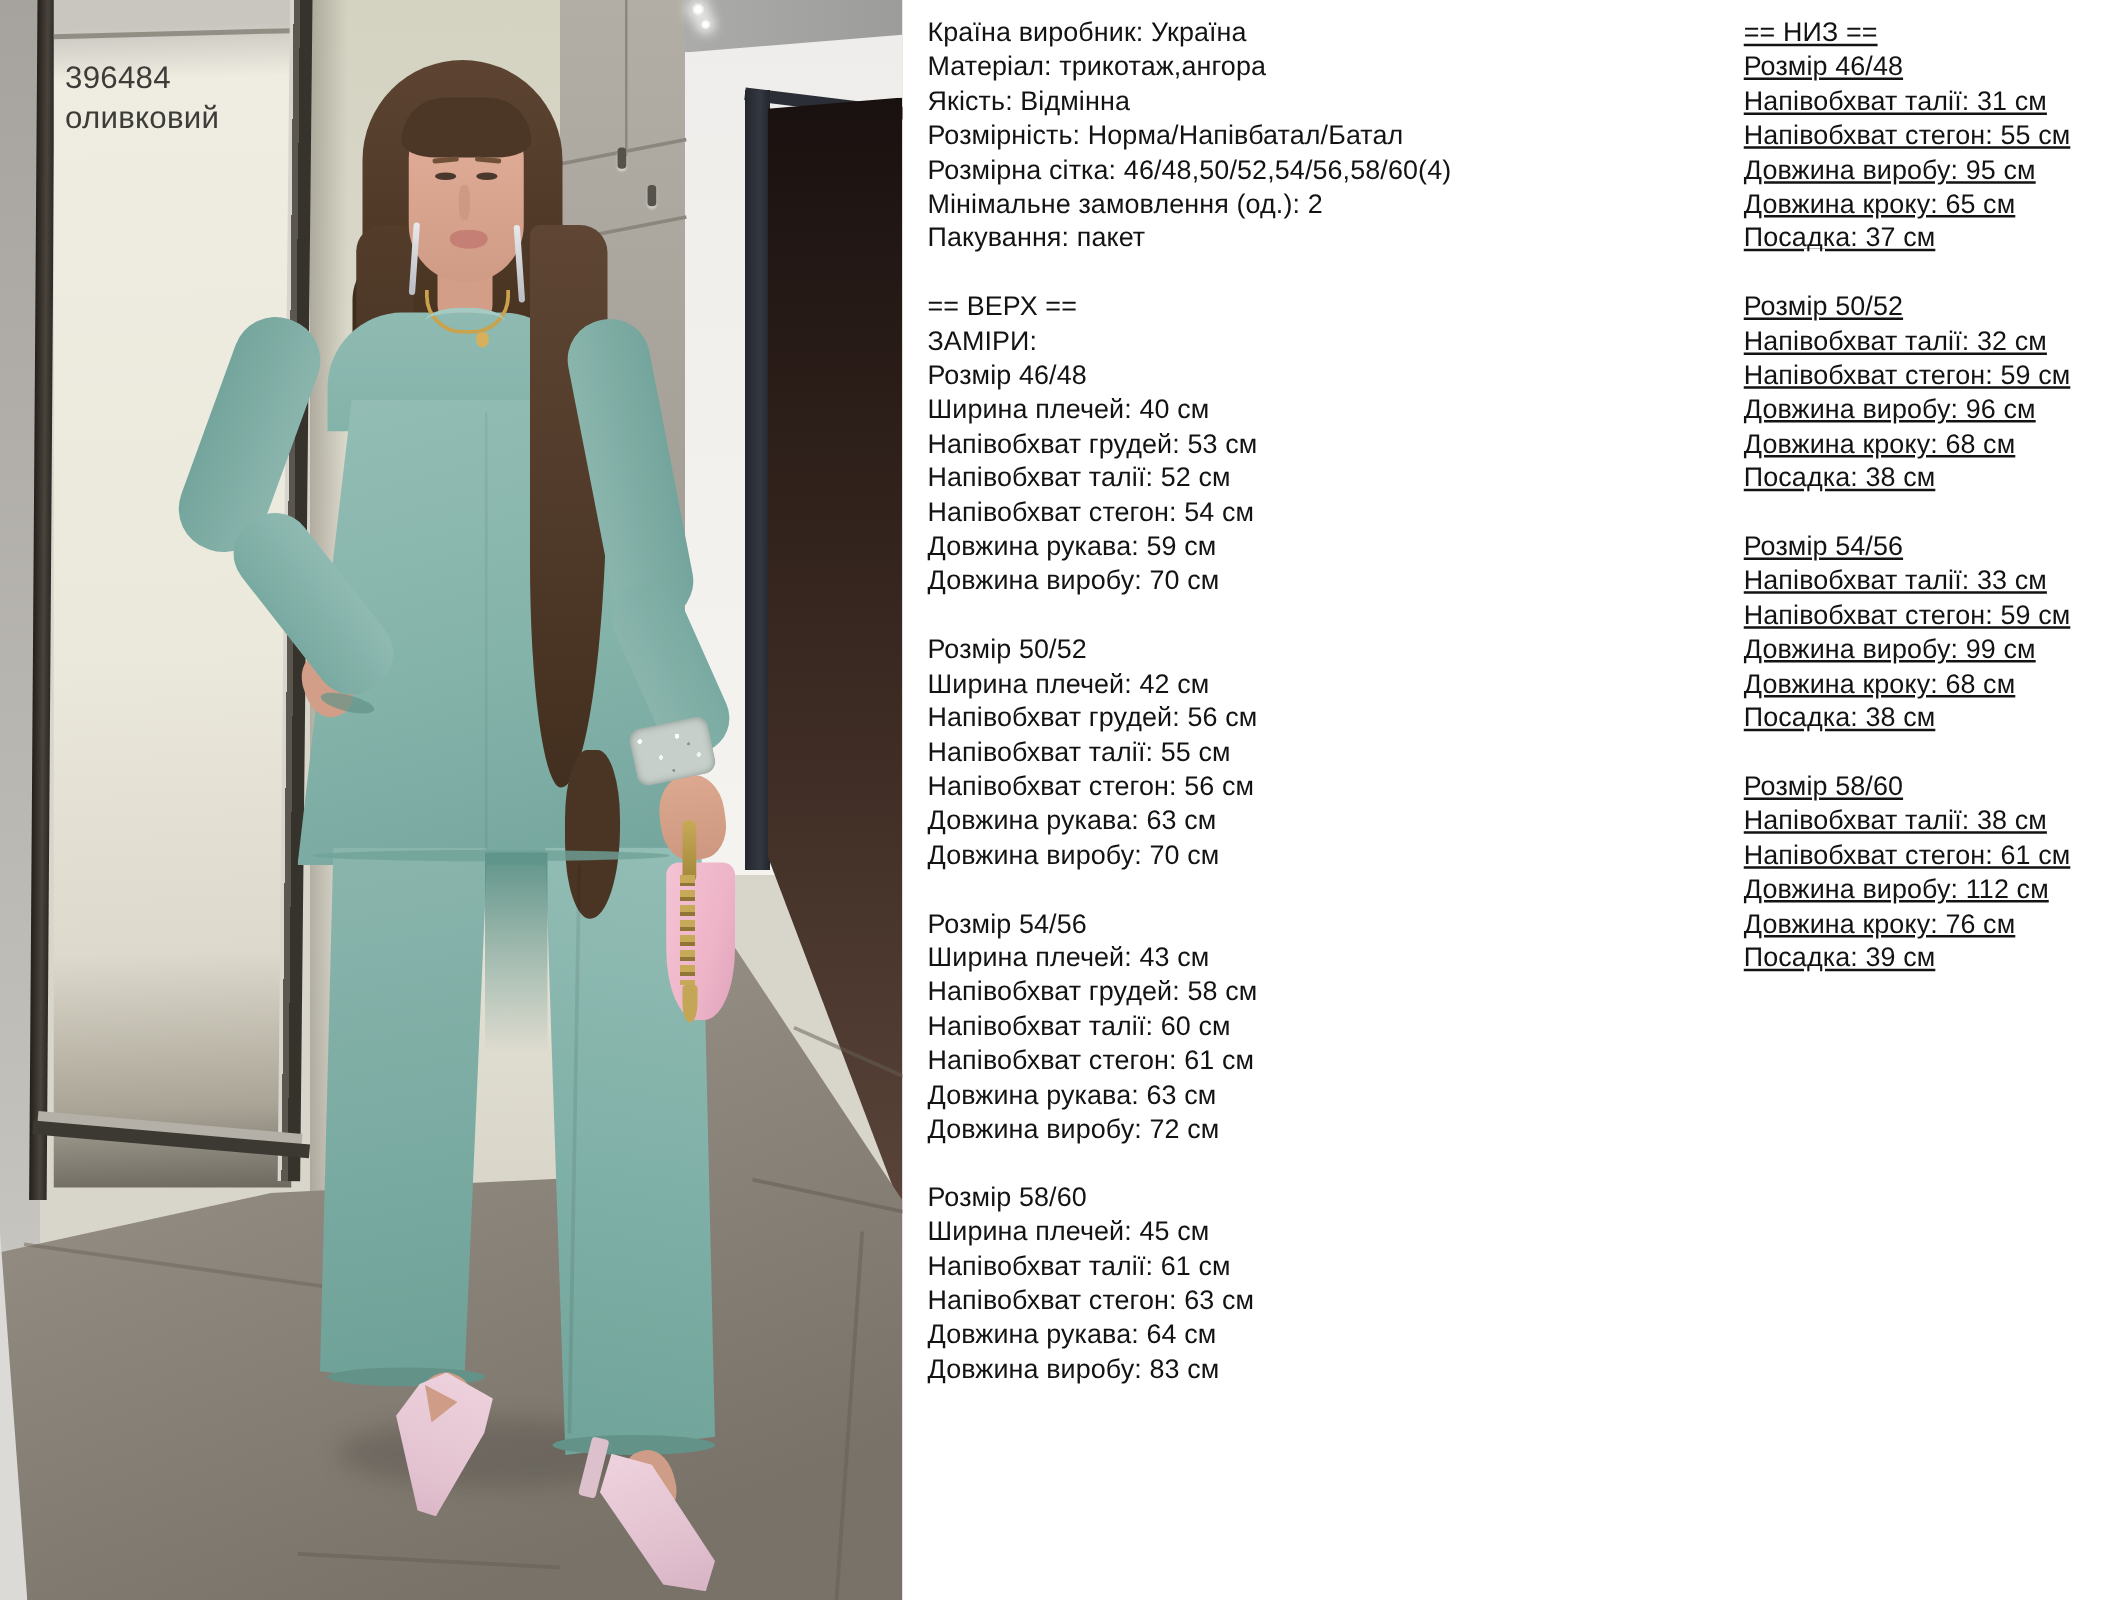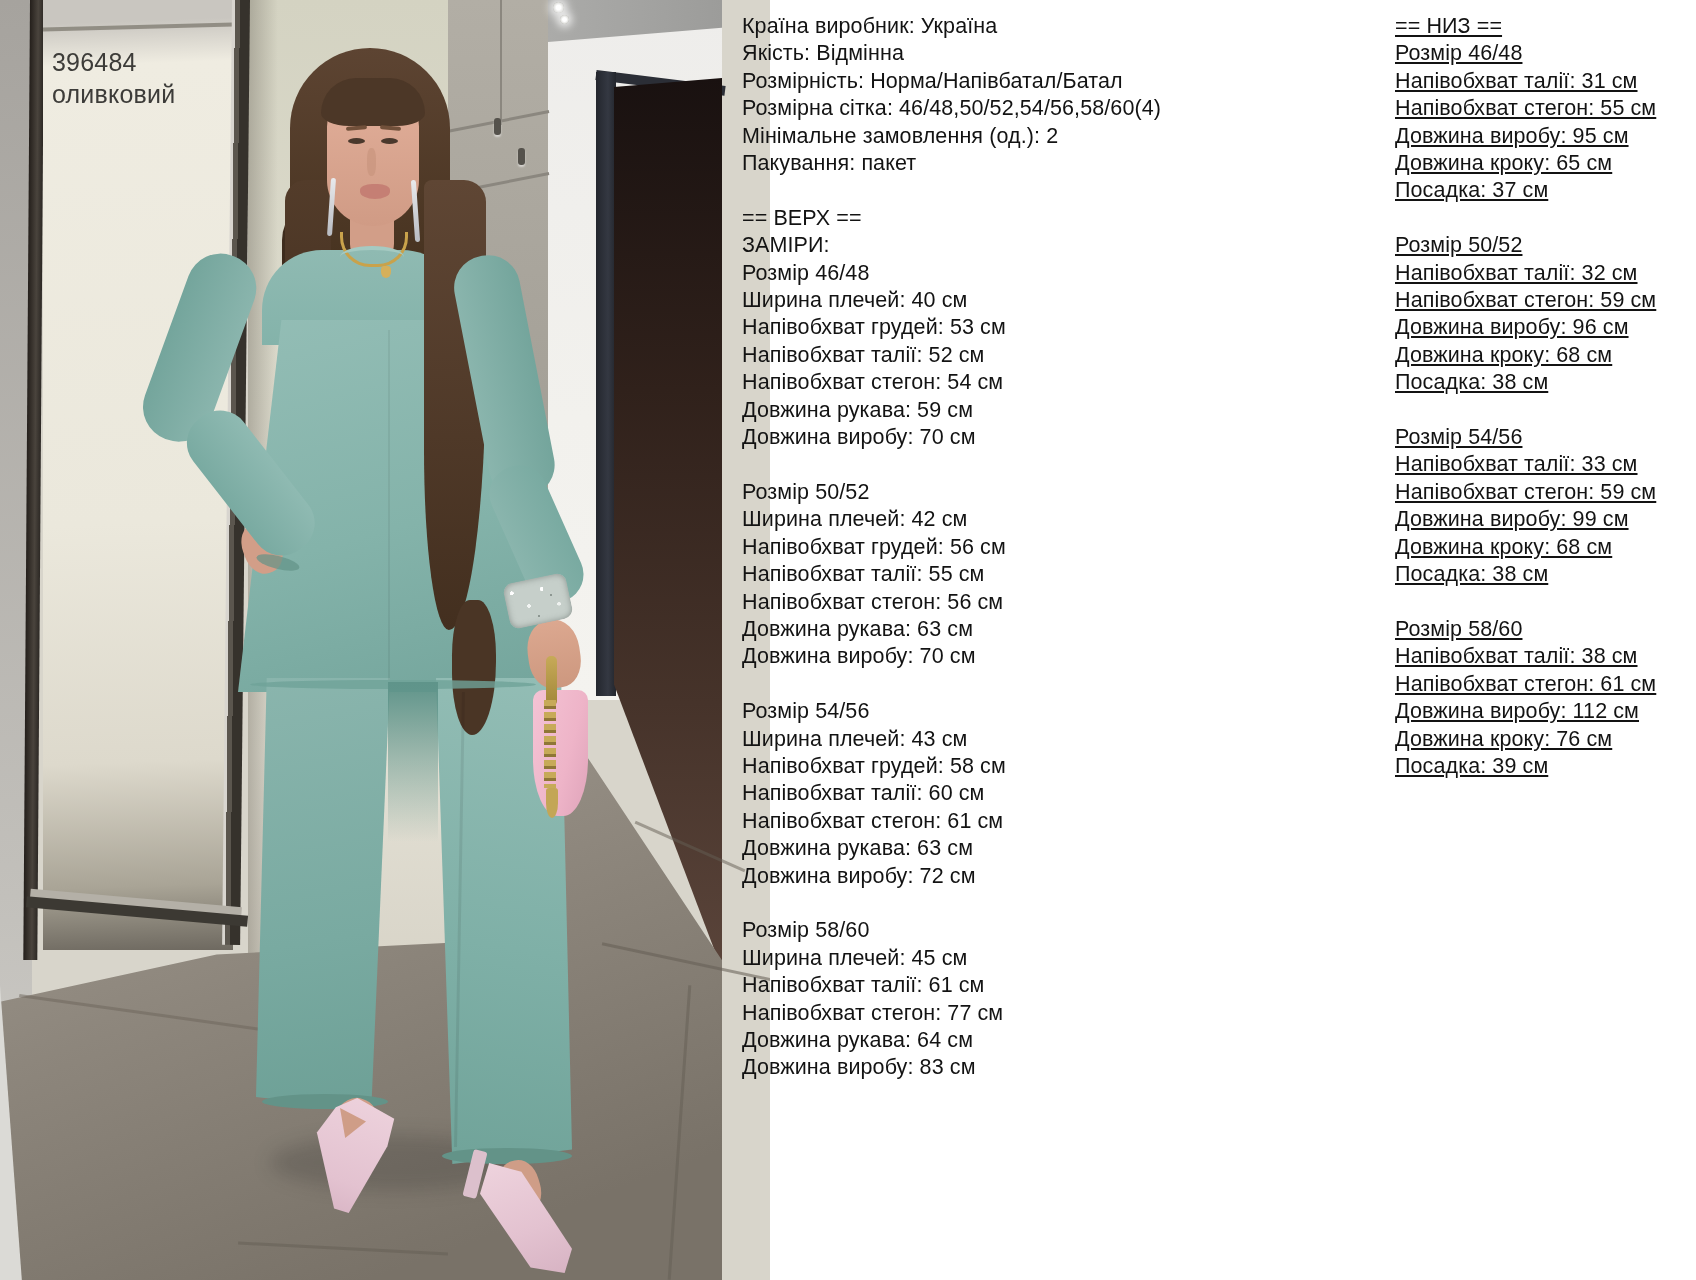--- a/index.html
+++ b/index.html
@@ -10,21 +10,21 @@
     color:#131313;
   }
   
   .col{position:absolute;top:13px;font-size:21.5px;line-height:27.4px;letter-spacing:.1px;}
   #col-mid{left:742px;width:530px;}
   #col-right{left:1395px;width:350px;text-decoration:underline;}
   .block{margin:0 0 27.4px 0;}
   .block.tight{margin:0;}
   .line{white-space:nowrap;}
   
-  .photo{position:absolute;left:0;top:0;width:722px;height:1280px;overflow:hidden;background:#d8d5cb;padding-left:48px;}
+  .photo{position:absolute;left:0;top:0;width:722px;height:1280px;overflow:hidden;background:#d8d5cb;}
   .photo .sc{position:absolute;}
   .label{font-size:25px;line-height:32px;color:#3d3c39;letter-spacing:.2px;}
   .label div{position:static;}
 </style>
 </head>
 <body>
 
 <div class="photo">
 
   <div class="sc" style="left:0;top:0;width:32px;height:1280px;background:linear-gradient(180deg,#a6a39e,#c2c0bb 70%,#d2d0cc);z-index:1;"></div>
@@ -118,20 +118,21 @@
   <div class="sc" style="left:500px;top:1160px;width:40px;height:54px;background:#cf9d87;border-radius:45%;transform:rotate(-16deg);z-index:12;"></div>
   <div class="sc" style="left:310px;top:1098px;width:86px;height:115px;background:linear-gradient(200deg,#eed3dd,#e3c2d0 70%,#d7b3c3);clip-path:polygon(30% 8%,55% 0,98% 18%,90% 42%,45% 100%,28% 96%,8% 30%);z-index:13;"></div>
   <div class="sc" style="left:340px;top:1108px;width:26px;height:30px;background:#cf9d87;clip-path:polygon(0 0,100% 45%,20% 100%);z-index:14;"></div>
   <div class="sc" style="left:468px;top:1150px;width:14px;height:48px;background:#dcc0cc;transform:rotate(14deg);border-radius:3px;z-index:13;"></div>
   <div class="sc" style="left:480px;top:1163px;width:92px;height:110px;background:linear-gradient(160deg,#eed3dd,#e3c2d0 60%,#d7b3c3);clip-path:polygon(10% 0,45% 8%,100% 78%,92% 100%,55% 95%,0 28%);z-index:13;"></div>
 </div>
 
 <section class="col" id="col-mid">
   <div class="block">
       <div class="line">Країна виробник: Україна</div>
+      <div class="line">Матеріал: трикотаж,ангора</div>
       <div class="line">Якість: Відмінна</div>
       <div class="line">Розмірність: Норма/Напівбатал/Батал</div>
       <div class="line">Розмірна сітка: 46/48,50/52,54/56,58/60(4)</div>
       <div class="line">Мінімальне замовлення (од.): 2</div>
       <div class="line">Пакування: пакет</div>
     </div>
   <div class="block tight">
     <div class="line">== ВЕРХ ==</div>
     <div class="line">ЗАМІРИ:</div>
   </div>
@@ -166,21 +167,21 @@
         <div class="line">Напівобхват стегон: 61 см</div>
         <div class="line">Довжина рукава: 63 см</div>
         <div class="line">Довжина виробу: 72 см</div>
       </div>
   </div>
   <div class="block">
     <div class="line">Розмір 58/60</div>
     <div>
         <div class="line">Ширина плечей: 45 см</div>
         <div class="line">Напівобхват талії: 61 см</div>
-        <div class="line">Напівобхват стегон: 77 см</div>
+        <div class="line">Напівобхват стегон: 63 см</div>
         <div class="line">Довжина рукава: 64 см</div>
         <div class="line">Довжина виробу: 83 см</div>
       </div>
   </div>
 </section>
 
 <section class="col" id="col-right">
   <div class="block tight">
     <div class="line">== НИЗ ==</div>
   </div>

